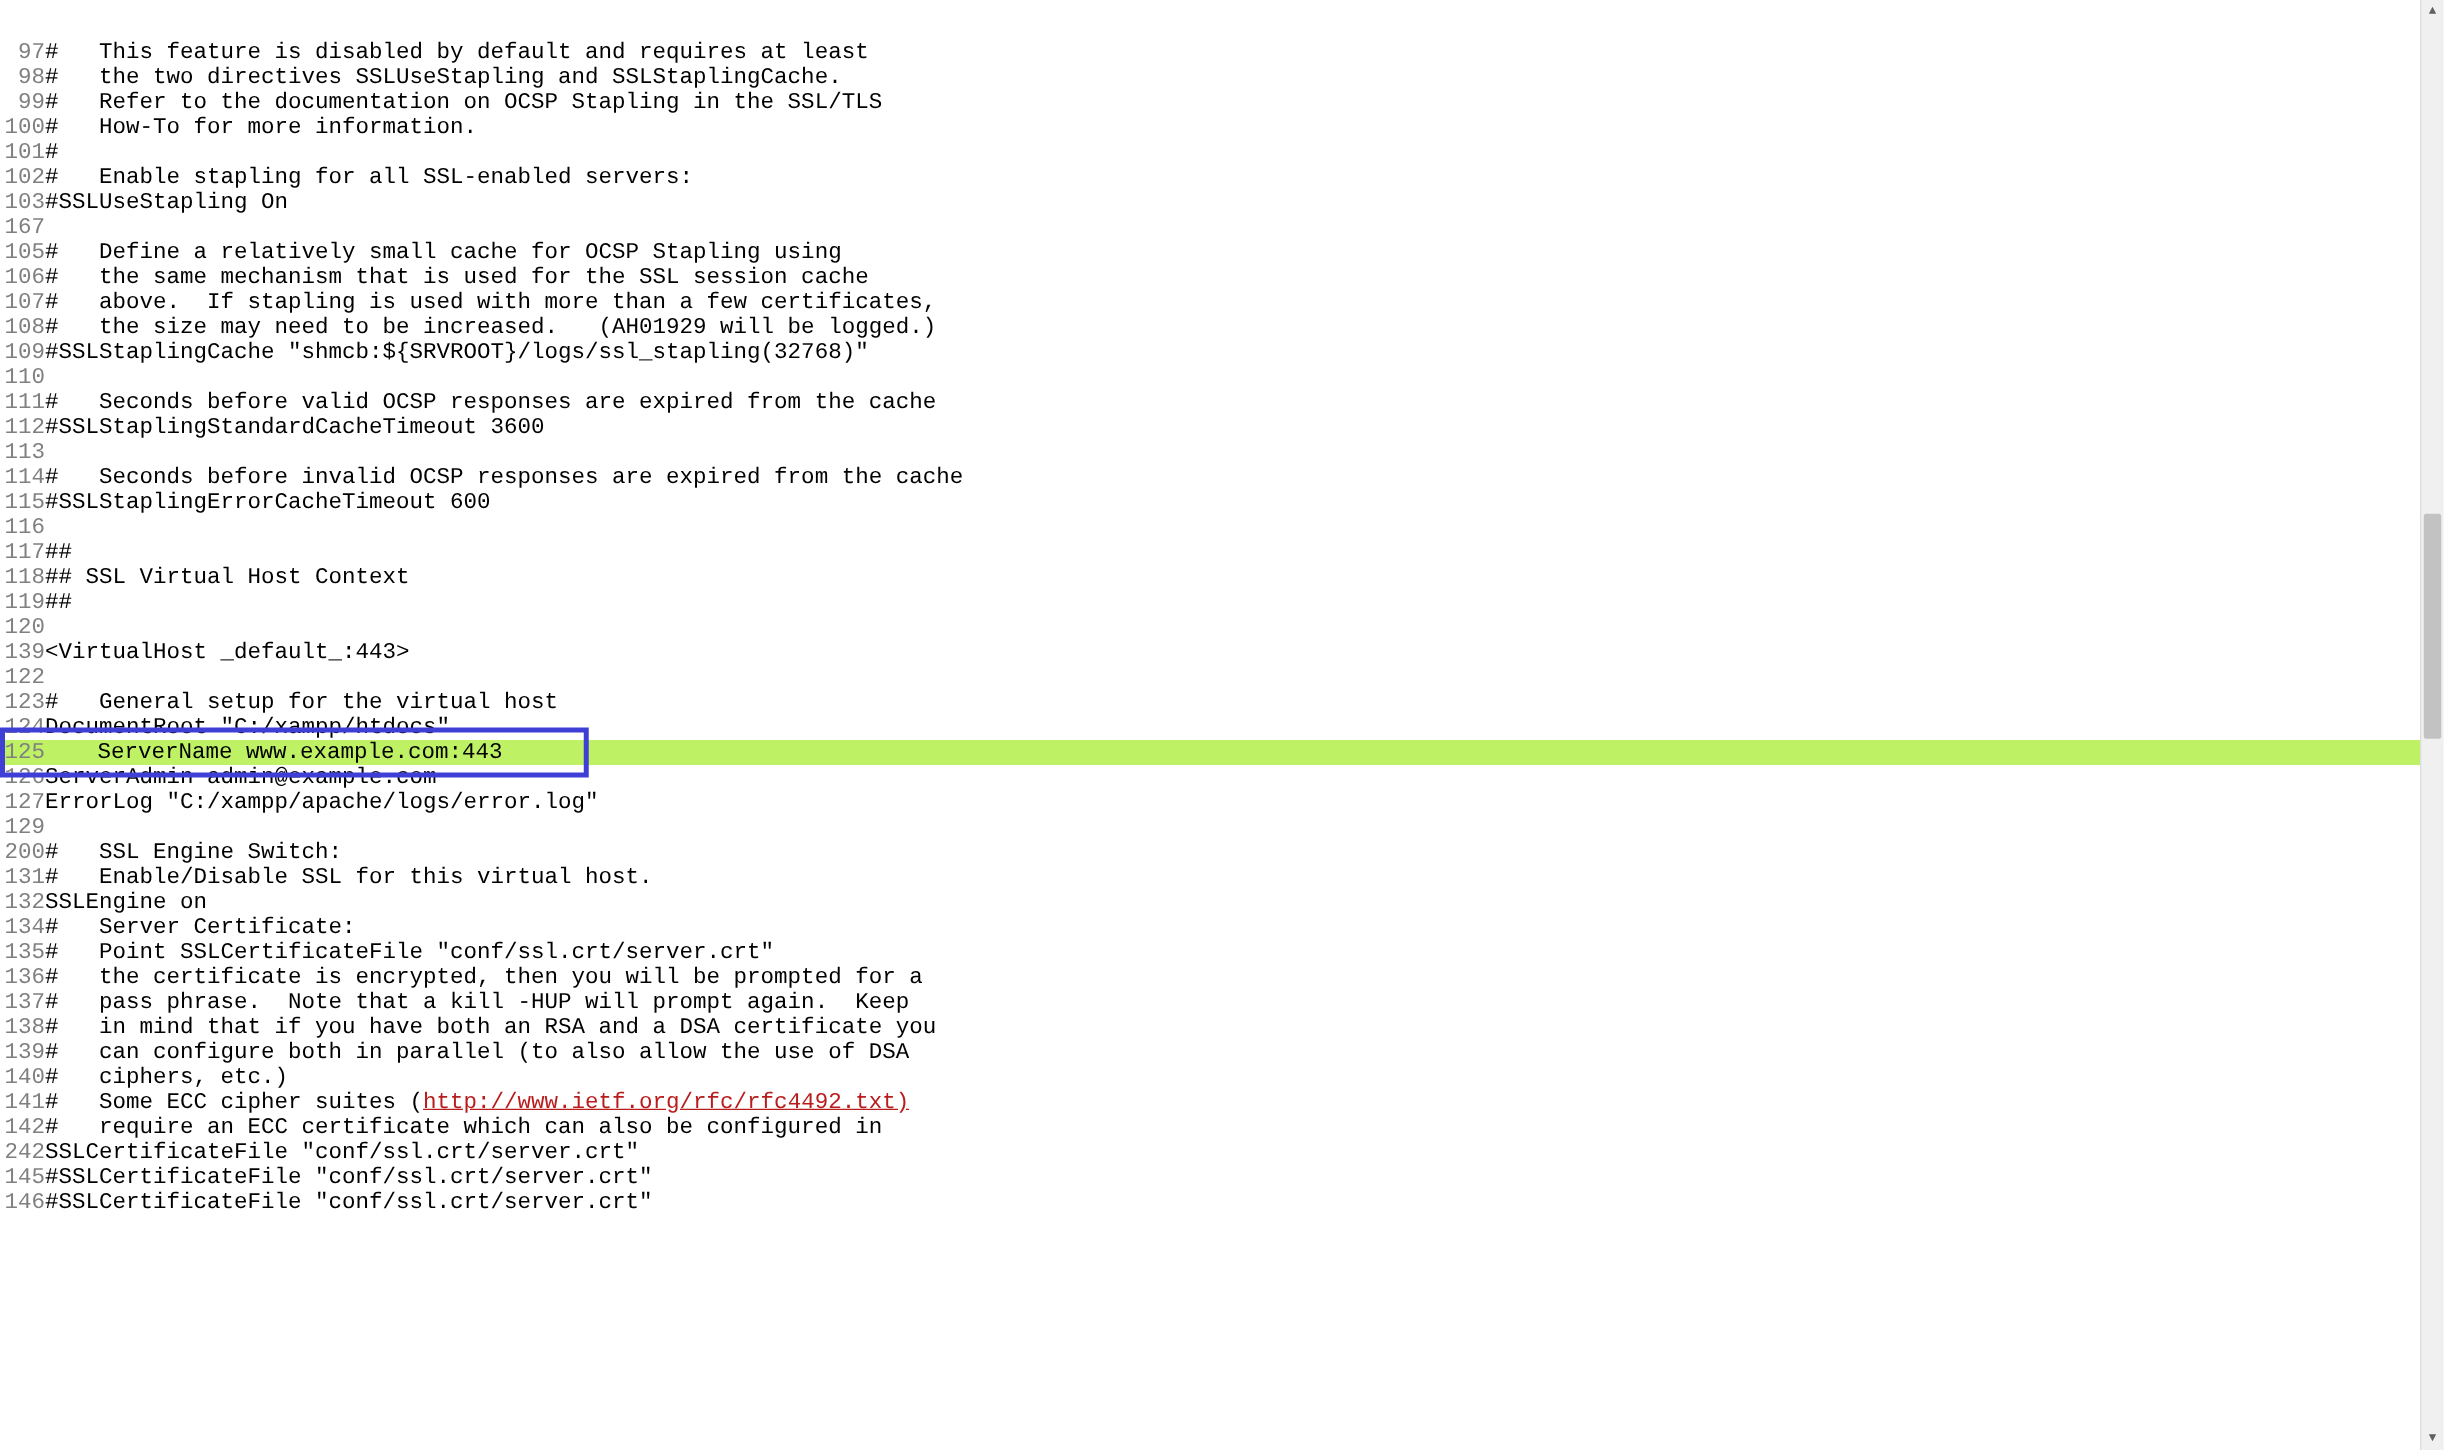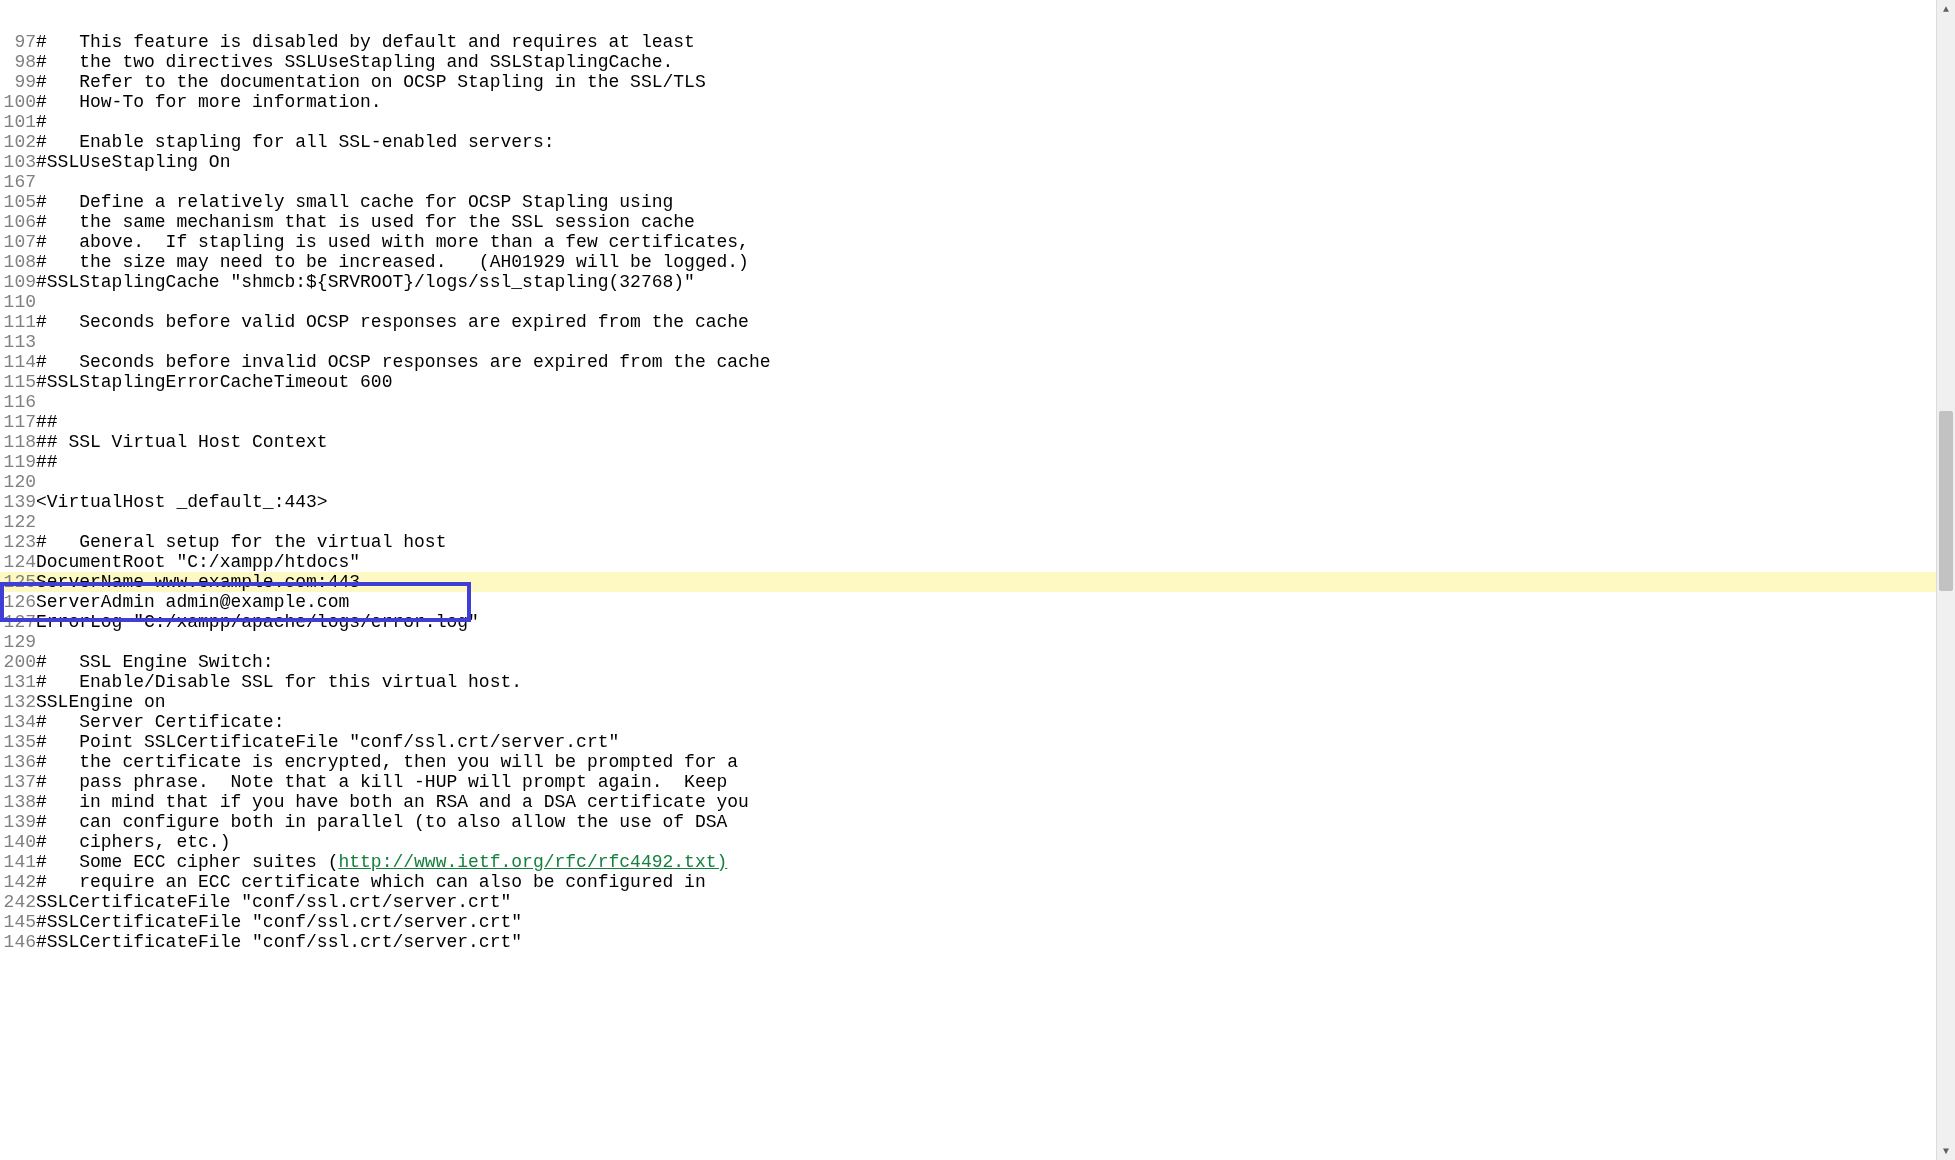--- a/index.html
+++ b/index.html
@@ -25,25 +25,26 @@
     width: 36px;
     text-align: right;
     color: #808080;
   }
   .code {
     flex: 1;
     white-space: pre;
     color: #000000;
   }
   .code a {
-    color: #15803d;
+    color: #b91c1c;
     text-decoration: underline;
   }
   .current-line {
-    background: #fef9c3;
+    background: #bef264;
+    gap: 42px;
   }
   .highlight-box {
     position: absolute;
     border: 4px solid #3f3fd6;
     pointer-events: none;
     box-sizing: border-box;
   }
   .scrollbar-v {
     width: 18px;
     background: #f0f0f0;
@@ -136,20 +137,24 @@
         <div class="ln">109</div>
         <div class="code">#SSLStaplingCache "shmcb:${SRVROOT}/logs/ssl_stapling(32768)"</div>
       </div>
       <div class="line-row">
         <div class="ln">110</div>
         <div class="code"></div>
       </div>
       <div class="line-row">
         <div class="ln">111</div>
         <div class="code">#   Seconds before valid OCSP responses are expired from the cache</div>
+      </div>
+      <div class="line-row">
+        <div class="ln">112</div>
+        <div class="code">#SSLStaplingStandardCacheTimeout 3600</div>
       </div>
       <div class="line-row">
         <div class="ln">113</div>
         <div class="code"></div>
       </div>
       <div class="line-row">
         <div class="ln">114</div>
         <div class="code">#   Seconds before invalid OCSP responses are expired from the cache</div>
       </div>
       <div class="line-row">

